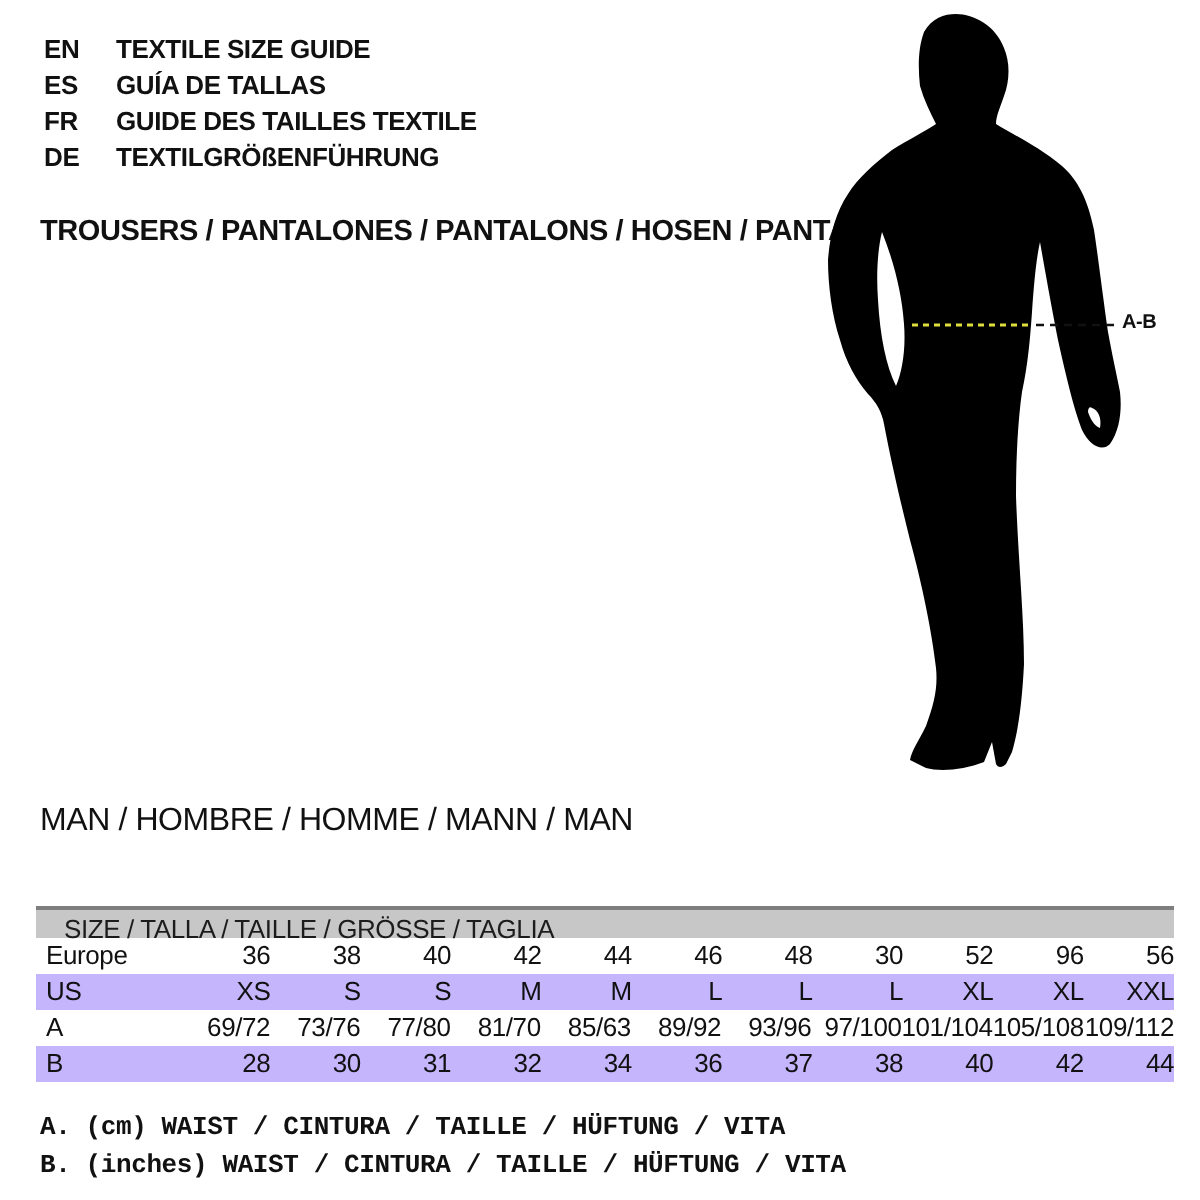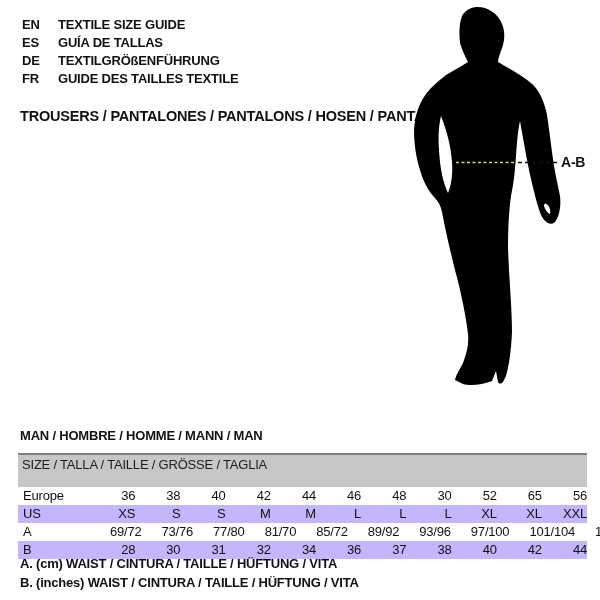--- a/index.html
+++ b/index.html
@@ -9,58 +9,58 @@
     color:#111;letter-spacing:-0.2px;
   }
   
   .lang-list{position:absolute;top:16px;left:22px;}
   .lang-row{display:flex;height:18px;line-height:18px;font-size:13px;font-weight:700;}
   .lang-code{width:36px;}
   
   .category-title{position:absolute;top:108px;left:20px;font-size:14.5px;font-weight:700;line-height:16px;}
   
   .figure-svg{position:absolute;top:0;left:0;width:600px;height:600px;pointer-events:none;}
-  .measure-label{position:absolute;left:561px;top:155px;font-size:14px;font-weight:700;line-height:14px;text-align:right;}
+  .measure-label{position:absolute;left:561px;top:155px;font-size:10px;font-weight:700;line-height:14px;text-align:right;}
   
-  .section-title{position:absolute;top:428px;left:20px;font-size:13px;font-weight:700;line-height:15px;}
+  .section-title{position:absolute;top:403px;left:20px;font-size:16px;font-weight:400;line-height:15px;}
   
   .size-table{position:absolute;top:453px;left:18px;width:569px;font-size:13px;}
   .tbl-header{
-    height:34px;line-height:19px;background:#c7c7c7;border-top:2px solid #7e7e7e;
-    padding-left:4px;box-sizing:border-box;color:#1c1c1c;font-weight:400;
+    height:16px;line-height:19px;background:#c7c7c7;border-top:2px solid #7e7e7e;
+    padding-left:14px;box-sizing:border-box;color:#1c1c1c;font-weight:400;
   }
-  .tbl-row{display:flex;height:18px;line-height:18px;gap:20px;}
+  .tbl-row{display:flex;height:18px;line-height:18px;}
   .tbl-row.alt{background:#c4b5fd;}
   .cell{flex:1;text-align:right;white-space:nowrap;}
   .cell.label{flex:0 0 72px;text-align:left;padding-left:5px;box-sizing:border-box;}
   
   .notes{position:absolute;top:555px;left:20px;}
-  .note-line{height:18.5px;line-height:18.5px;font-size:13px;font-weight:700;}
+  .note-line{height:18.5px;line-height:18.5px;font-size:13px;font-weight:700;font-family:Liberation Mono, monospace;}
 </style>
 </head>
 <body>
 
 <div class="page">
 
   <div class="lang-list">
     <div class="lang-row">
       <span class="lang-code">EN</span>
       <span>TEXTILE SIZE GUIDE</span>
     </div>
     <div class="lang-row">
       <span class="lang-code">ES</span>
       <span>GUÍA DE TALLAS</span>
     </div>
     <div class="lang-row">
+      <span class="lang-code">FR</span>
+      <span>GUIDE DES TAILLES TEXTILE</span>
+    </div>
+    <div class="lang-row">
       <span class="lang-code">DE</span>
       <span>TEXTILGRÖßENFÜHRUNG</span>
-    </div>
-    <div class="lang-row">
-      <span class="lang-code">FR</span>
-      <span>GUIDE DES TAILLES TEXTILE</span>
     </div>
   </div>
 
   <div class="category-title">TROUSERS / PANTALONES / PANTALONS / HOSEN / PANTALONI</div>
 
   <svg class="figure-svg" viewBox="0 0 600 600" xmlns="http://www.w3.org/2000/svg" aria-hidden="true">
     <path fill="#000" d="
       M 478 7
       C 487 7 498 13 502 24
       C 505 31 505 40 502 48
@@ -125,21 +125,21 @@
       <div class="cell label">Europe</div>
       <div class="cell">36</div>
       <div class="cell">38</div>
       <div class="cell">40</div>
       <div class="cell">42</div>
       <div class="cell">44</div>
       <div class="cell">46</div>
       <div class="cell">48</div>
       <div class="cell">30</div>
       <div class="cell">52</div>
-      <div class="cell">65</div>
+      <div class="cell">96</div>
       <div class="cell">56</div>
     </div>
 
     <div class="tbl-row alt">
       <div class="cell label">US</div>
       <div class="cell">XS</div>
       <div class="cell">S</div>
       <div class="cell">S</div>
       <div class="cell">M</div>
       <div class="cell">M</div>
@@ -150,21 +150,21 @@
       <div class="cell">XL</div>
       <div class="cell">XXL</div>
     </div>
 
     <div class="tbl-row">
       <div class="cell label">A</div>
       <div class="cell">69/72</div>
       <div class="cell">73/76</div>
       <div class="cell">77/80</div>
       <div class="cell">81/70</div>
-      <div class="cell">85/72</div>
+      <div class="cell">85/63</div>
       <div class="cell">89/92</div>
       <div class="cell">93/96</div>
       <div class="cell">97/100</div>
       <div class="cell">101/104</div>
       <div class="cell">105/108</div>
       <div class="cell">109/112</div>
     </div>
 
     <div class="tbl-row alt">
       <div class="cell label">B</div>

